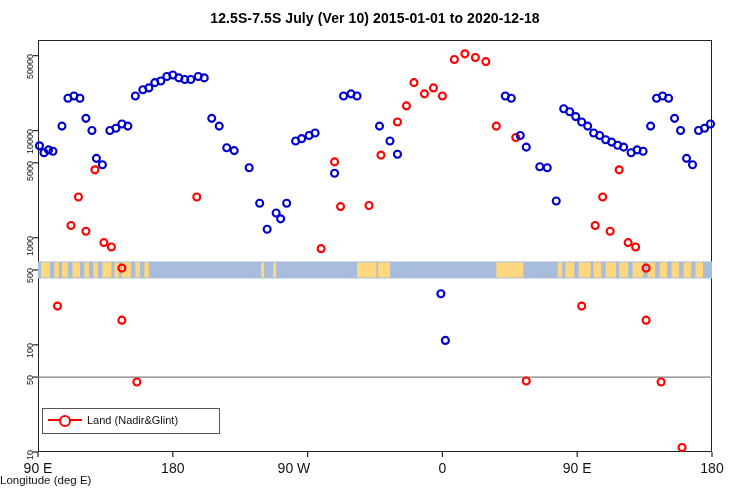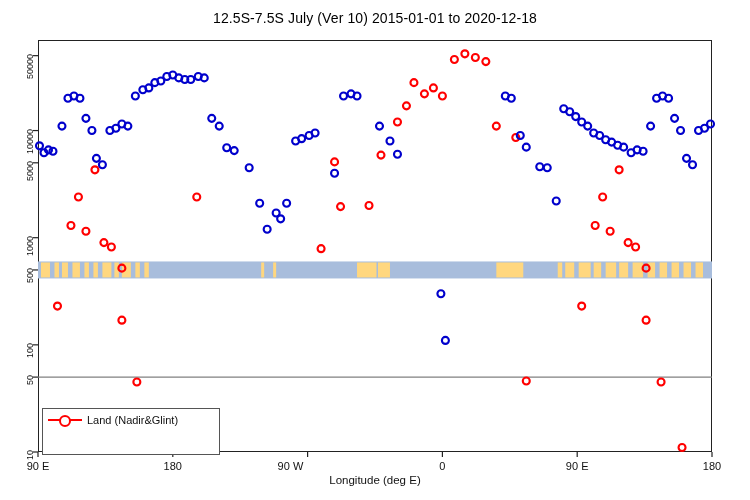--- a/index.html
+++ b/index.html
@@ -1,35 +1,35 @@
 <!DOCTYPE html>
 <html><head>
 <meta charset="utf-8">
 <style>
   html,body{margin:0;padding:0;background:#ffffff;}
   body{width:750px;height:500px;position:relative;overflow:hidden;
        font-family:"Liberation Sans",sans-serif;color:#000;}
   #plot-root{position:absolute;left:0;top:0;width:750px;height:500px;}
   #chart-title{position:absolute;left:0;top:10px;width:750px;text-align:center;
-       font-size:14px;font-weight:normal;letter-spacing:.1px;}
+       font-size:14px;font-weight:bold;letter-spacing:.1px;}
   #plot-area{position:absolute;left:38px;top:40px;width:674px;height:412px;
        border:1.3px solid #222;box-sizing:border-box;background:#fff;}
   #svg-layer{position:absolute;left:0;top:0;width:750px;height:500px;}
-  .axis-label{position:absolute;font-size:11px;color:#111;white-space:nowrap;}
+  .axis-label{position:absolute;font-size:14px;color:#111;white-space:nowrap;}
   #ylabel-wrap{position:absolute;left:-4px;top:190px;width:120px;height:20px;
        transform:rotate(-90deg);transform-origin:50% 50%;
        display:flex;align-items:center;justify-content:center;}
   #ylabel{font-size:11.5px;color:#111;white-space:nowrap;}
-  #xlabel{position:absolute;left:0;top:474px;width:750px;text-align:center;
+  #xlabel{position:absolute;left:0;top:474px;width:750px;
        font-size:11.5px;color:#111;}
   .ytick-lab{position:absolute;right:0;width:34px;text-align:right;
        font-size:9px;color:#111;}
   .ytick-rot{display:inline-block;transform:rotate(-90deg);transform-origin:100% 50%;
        font-size:9px;}
-  #legend-box{position:absolute;left:42px;top:408px;width:178px;height:47px;
+  #legend-box{position:absolute;left:42px;top:408px;width:178px;height:26px;
        background:#fff;border:1px solid #555;box-sizing:border-box;
        padding:3px 5px;}
   .legend-row{display:flex;align-items:center;height:15px;}
   .legend-text{font-size:11px;color:#111;margin-left:5px;white-space:nowrap;}
   .lg-mark{position:relative;width:34px;height:13px;flex:0 0 34px;}
   .lg-line{position:absolute;left:0;top:6px;width:34px;height:2px;}
   .lg-ring{position:absolute;left:11px;top:2px;width:8px;height:8px;
        border-radius:50%;border:2.4px solid;background:#fff;box-sizing:content-box;}
 </style>
 </head>

